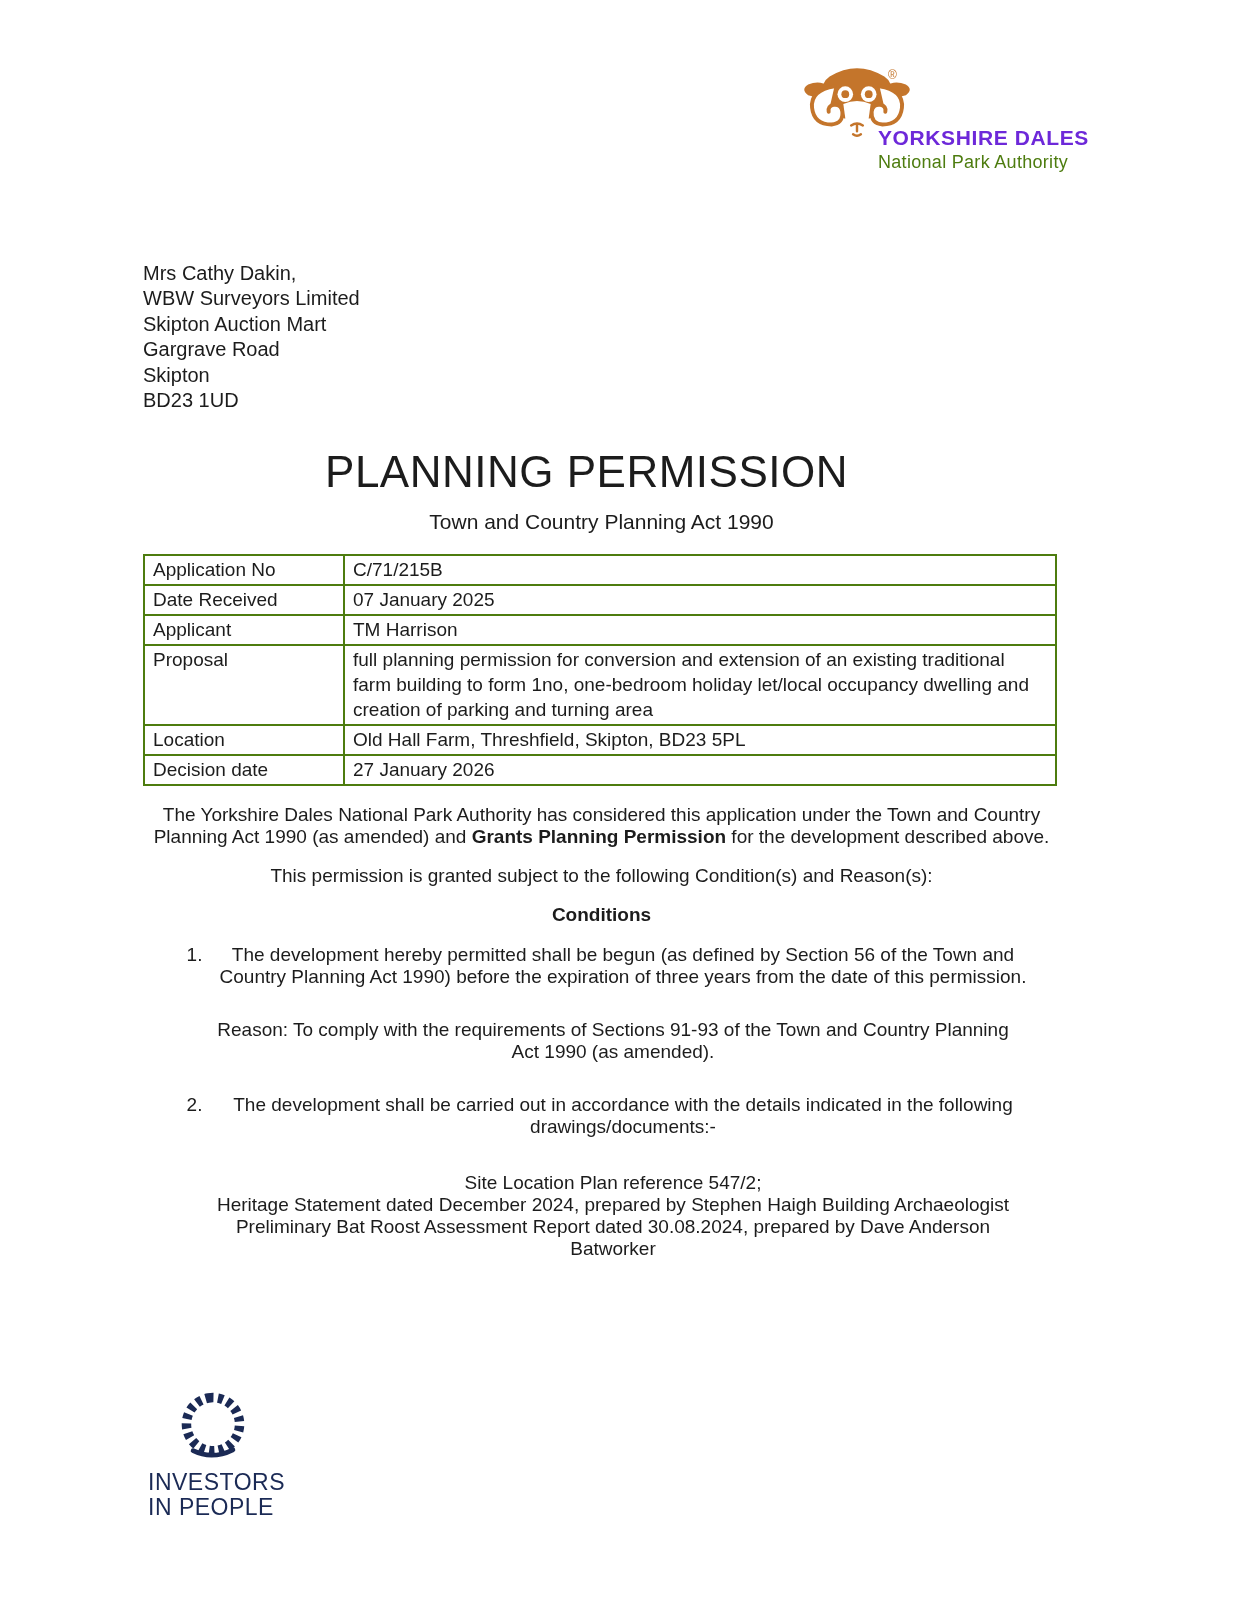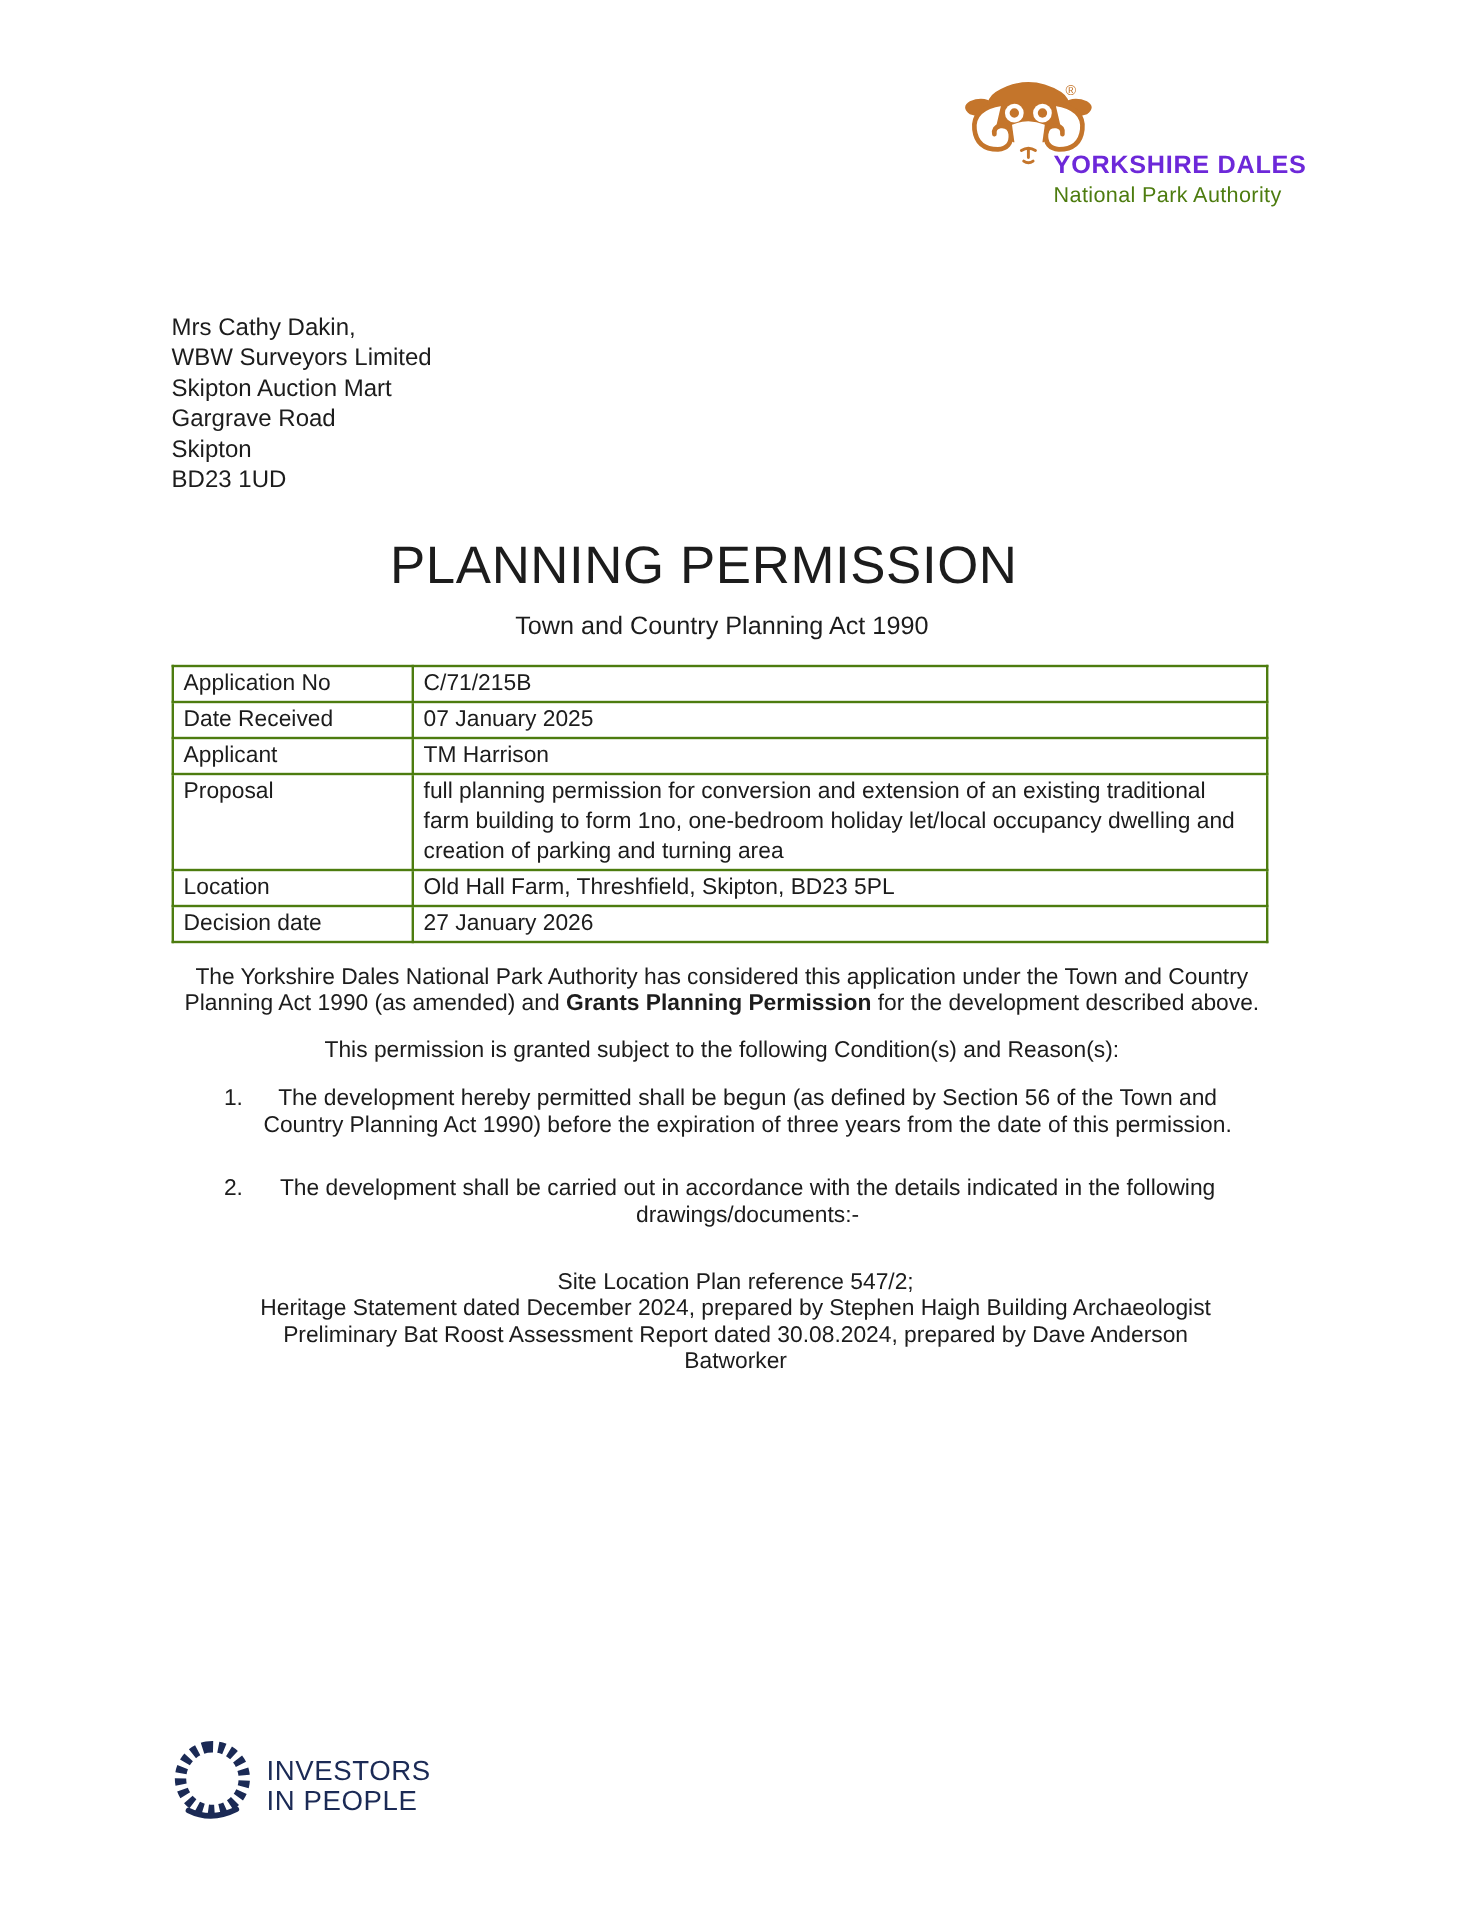--- a/index.html
+++ b/index.html
@@ -47,21 +47,21 @@
   .p-subject { margin-top:17px !important; }
   .h-conditions { margin-top:17px; font-weight:bold; font-size:19px; }
   .cond { display:flex; margin-left:33px; margin-top:18px; }
   .cond .num { flex:none; width:37px; }
   .cond .ctext { width:820px; }
   .reason { margin-left:70px; margin-top:31px; width:800px; }
   .cond2 { margin-top:31px; }
   .docs { margin-left:70px; margin-top:34px; width:800px; }
 
   
-  .iip { position:absolute; left:140px; top:1446px; display:flex; align-items:center; }
+  .iip { position:absolute; left:140px; top:1388px; display:flex; align-items:center;flex-direction:column; }
   .iip-text { margin-left:8px; color:#1b2a55; font-size:23px; line-height:25px; letter-spacing:0.5px; font-weight:500; }
 
   .bold { font-weight:bold; }
 </style>
 </head>
 <body>
 
 <div class="page">
 
   <div class="brand">
@@ -128,26 +128,28 @@
         <td>27 January 2026</td>
       </tr>
     </tbody>
   </table>
 
   <div class="body-copy">
     <p><span>The Yorkshire Dales National Park Authority has considered this application under the Town and Country Planning Act 1990 (as amended) and </span><span class="bold">Grants Planning Permission</span><span> for the development described above.</span></p>
 
     <p class="p-subject">This permission is granted subject to the following Condition(s) and Reason(s):</p>
 
+    <div class="h-conditions">Conditions</div>
 
     <div class="cond">
       <span class="num">1.</span>
       <div class="ctext">The development hereby permitted shall be begun (as defined by Section 56 of the Town and Country Planning Act 1990) before the expiration of three years from the date of this permission.</div>
     </div>
 
+    <div class="reason">Reason: To comply with the requirements of Sections 91-93 of the Town and Country Planning Act 1990 (as amended).</div>
 
     <div class="cond cond2">
       <span class="num">2.</span>
       <div class="ctext">The development shall be carried out in accordance with the details indicated in the following drawings/documents:-</div>
     </div>
 
     <div class="docs">
       <div>Site Location Plan reference 547/2;</div>
       <div>Heritage Statement dated December 2024, prepared by Stephen Haigh Building Archaeologist</div>
       <div>Preliminary Bat Roost Assessment Report dated 30.08.2024, prepared by Dave Anderson Batworker</div>

